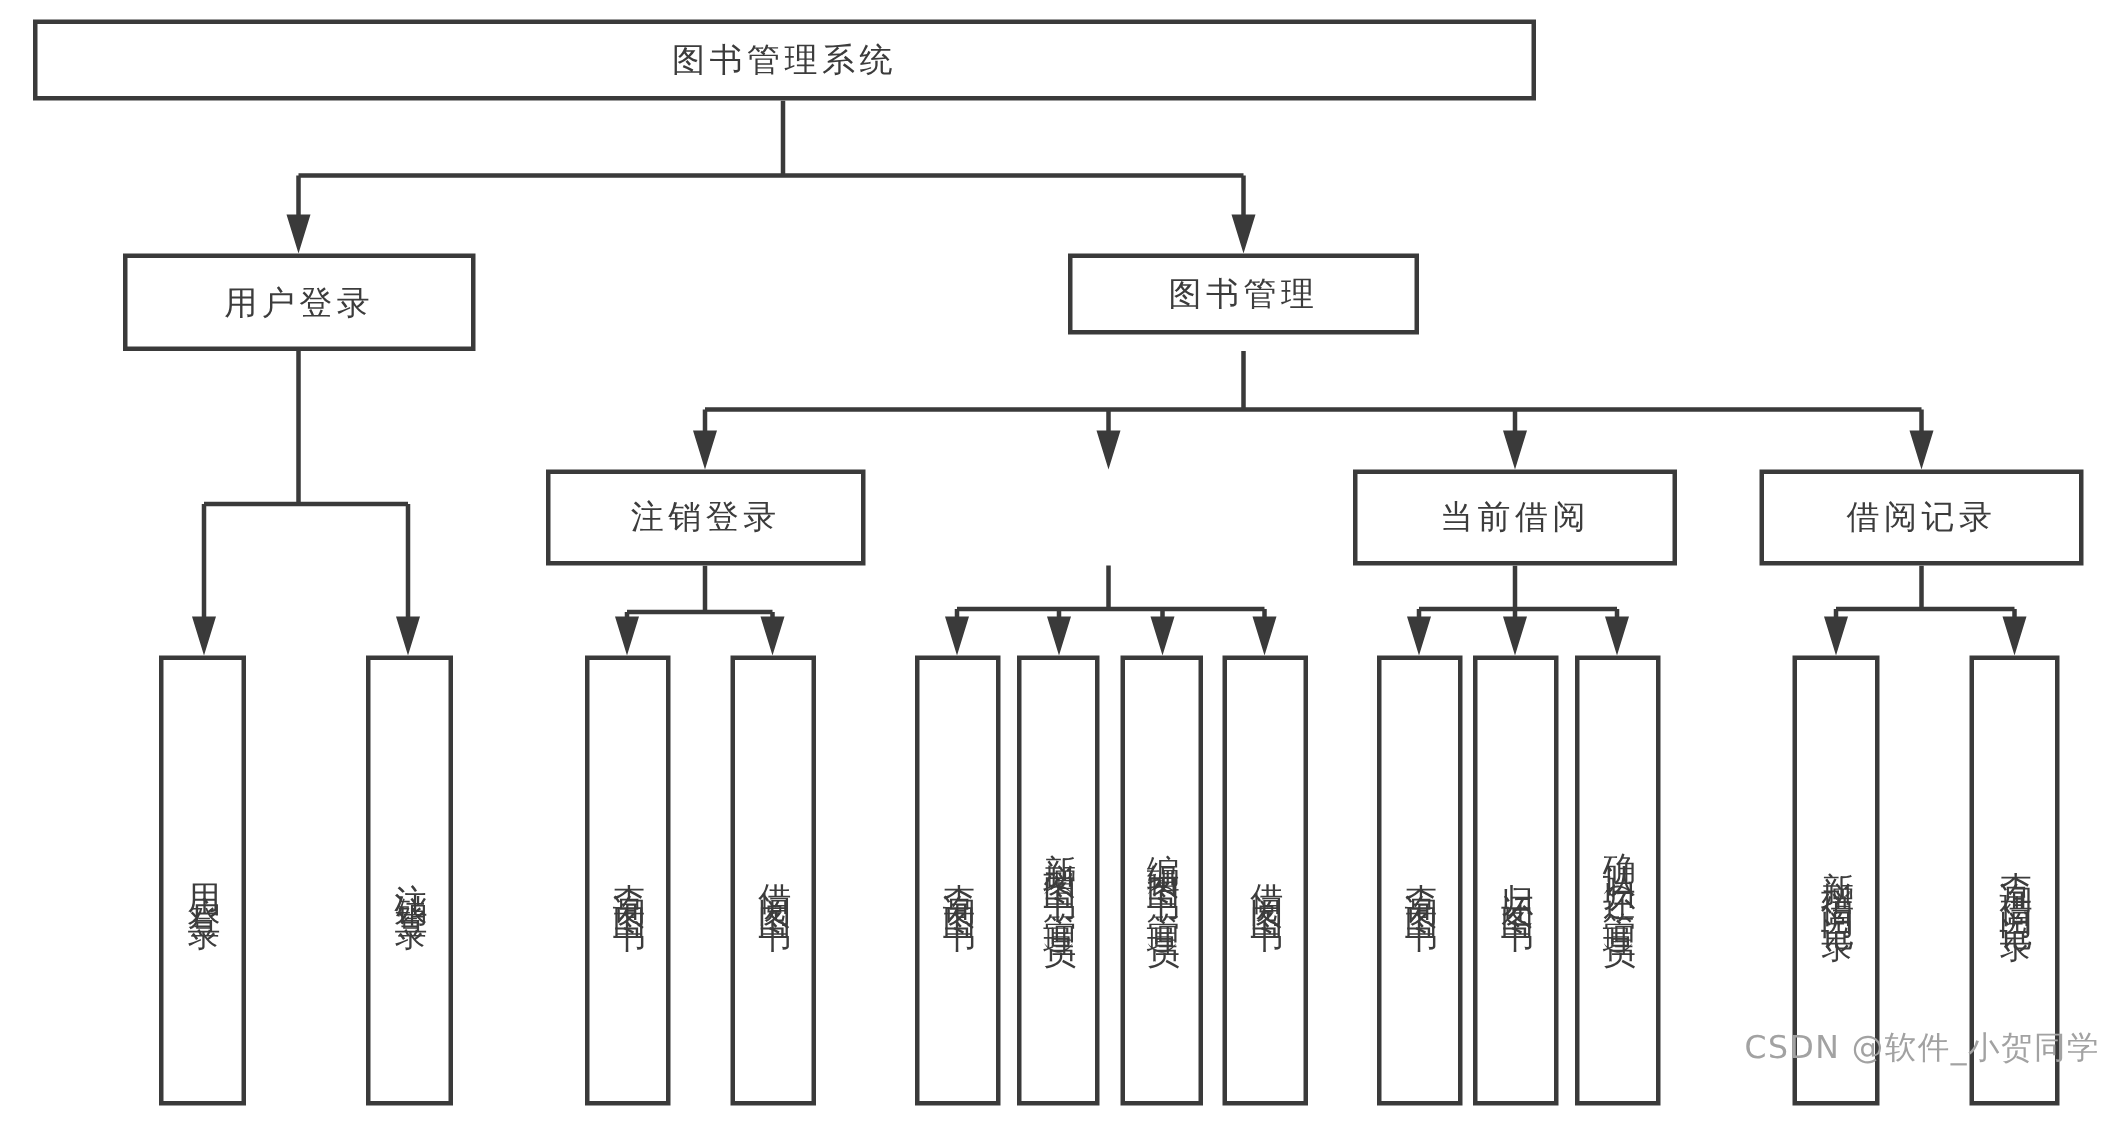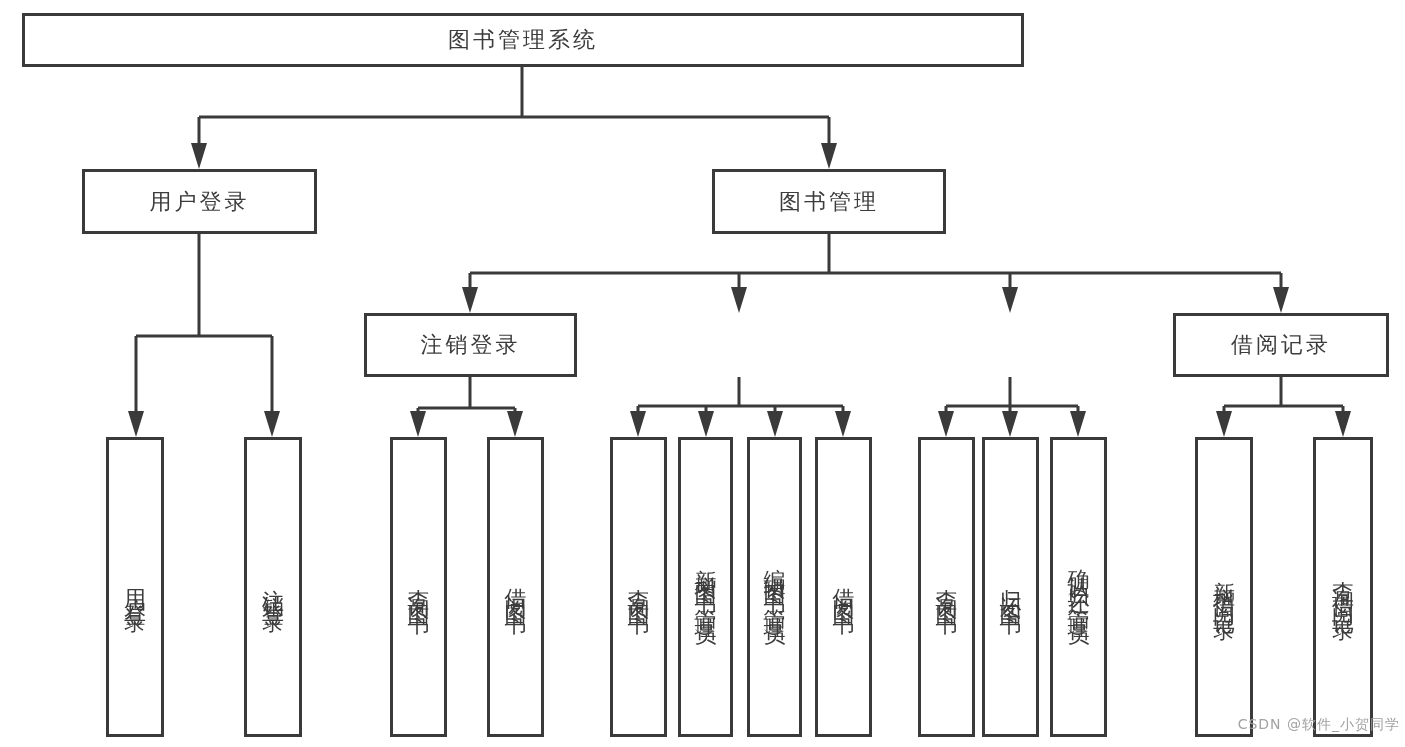--- a/index.html
+++ b/index.html
@@ -41,23 +41,23 @@
     writing-mode: vertical-rl;
     text-orientation: mixed;
     font-size: 22px;
     letter-spacing: 8px;
     line-height: 1;
     white-space: nowrap;
   }
   .watermark {
     position: absolute;
     right: 5px;
-    top: 716px;
+    top: 684px;
     z-index: 3;
-    font-size: 14px;
+    font-size: 21px;
     letter-spacing: 1px;
     color: #a2a2a2;
     white-space: nowrap;
   }
 </style>
 </head>
 <body>
 
 <div id="canvas">
 
@@ -79,23 +79,24 @@
       M630 411 L646 411 L638 437 Z  M698 411 L714 411 L706 437 Z
       M767 411 L783 411 L775 437 Z  M835 411 L851 411 L843 437 Z
       M938 411 L954 411 L946 437 Z  M1002 411 L1018 411 L1010 437 Z
       M1070 411 L1086 411 L1078 437 Z
       M1216 411 L1232 411 L1224 437 Z  M1335 411 L1351 411 L1343 437 Z"></path>
   </svg>
 
   <div class="node hbox" style="left:22px; top:13px; width:1002px; height:54px;">图书管理系统</div>
 
   <div class="node hbox" style="left:82px; top:169px; width:235px; height:65px;">用户登录</div>
-  <div class="node hbox" style="left:712px; top:169px; width:234px; height:65px;">图书管理</div>
+  <div class="node hbox" style="left:712px; top:169px; width:234px; height:54px;">图书管理</div>
 
   <div class="node hbox" style="left:364px; top:313px; width:213px; height:64px;">注销登录</div>
+  <div class="node hbox" style="left:902px; top:313px; width:216px; height:64px;">当前借阅</div>
   <div class="node hbox" style="left:1173px; top:313px; width:216px; height:64px;">借阅记录</div>
 
   <div class="node vbox" style="left:106px; top:437px; width:58px; height:300px;">
     <span>用户登录</span>
   </div>
   <div class="node vbox" style="left:244px; top:437px; width:58px; height:300px;">
     <span>注销登录</span>
   </div>
 
   <div class="node vbox" style="left:390px; top:437px; width:57px; height:300px;">

